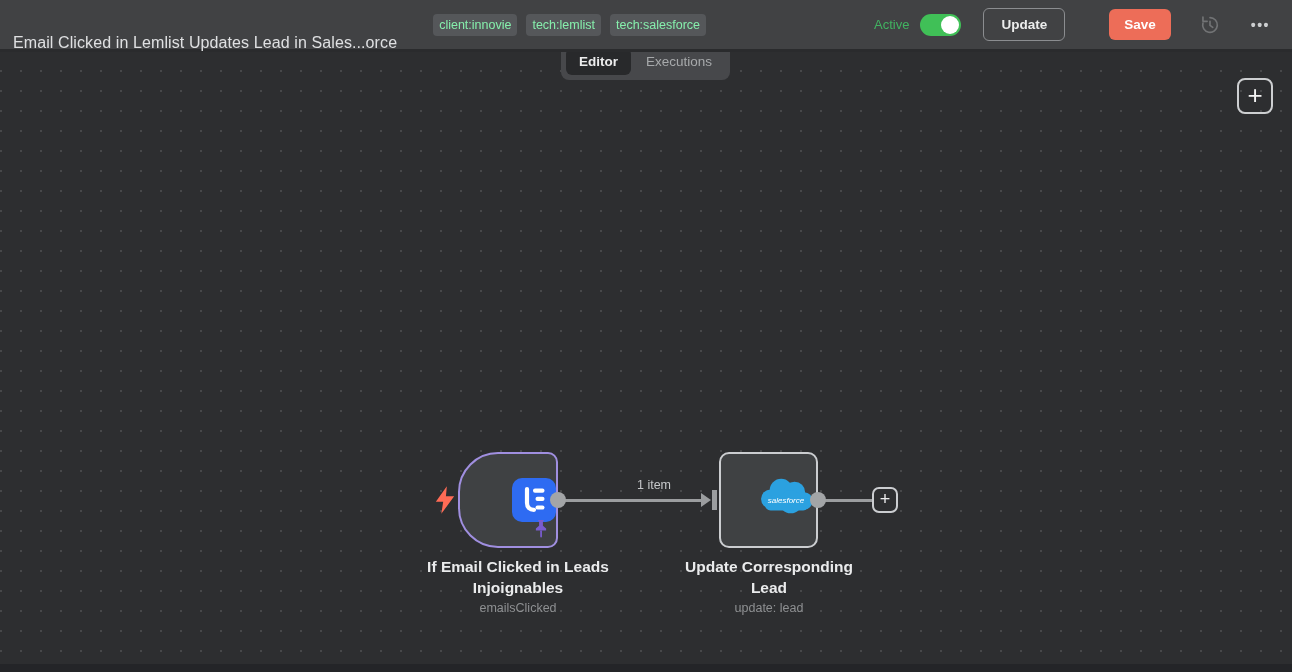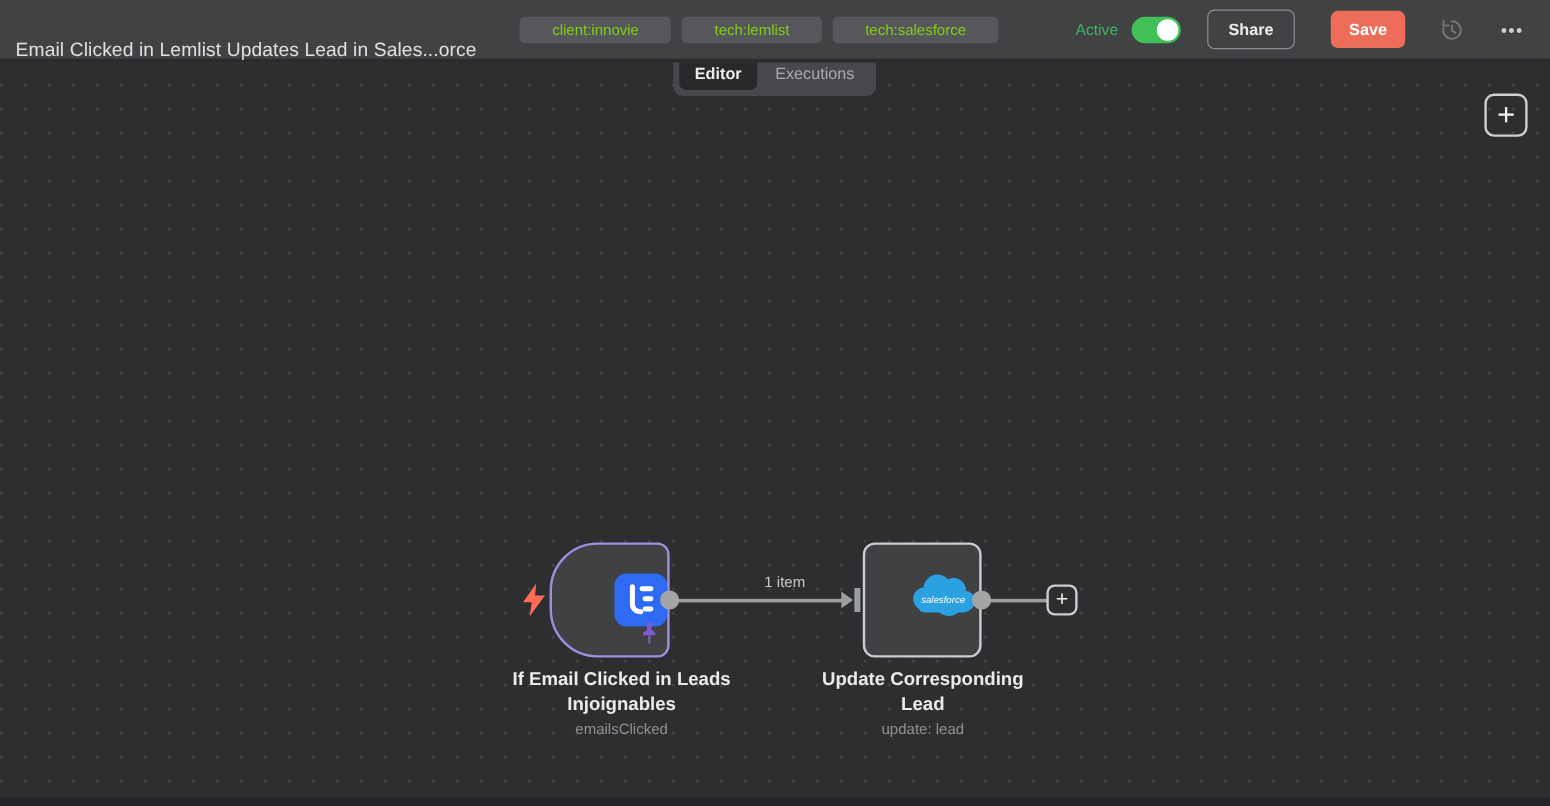--- a/index.html
+++ b/index.html
@@ -19,43 +19,43 @@
     padding: 0 16px 0 13px;
     z-index: 20;
   }
   .wf-title {
     font-size: 16px; color: #dfe0e2; letter-spacing: 0.1px;
     white-space: nowrap;
     margin-top: 36px;
   }
   .tags { display: flex; gap: 9px; margin-left: 36px; }
   .tag {
-    background: #55575a; color: #84cc16;
-    font-size: 12.5px; padding: 4px 27px; border-radius: 4px;
+    background: #55575a; color: #86efac;
+    font-size: 12.5px; padding: 4px 6px; border-radius: 4px;
     white-space: nowrap; cursor: pointer;
   }
   .topbar-right { margin-left: auto; display: flex; align-items: center; }
   .active-label { color: #41b361; font-size: 13px; margin-right: 11px; }
   .toggle {
     width: 41px; height: 22px; border-radius: 11px;
     background: #40c057; position: relative; cursor: pointer;
   }
   .toggle-knob {
     position: absolute; right: 2px; top: 2px; width: 18px; height: 18px;
     border-radius: 50%; background: #ffffff;
   }
   .btn-share {
     margin-left: 22px;
     background: transparent; border: 1.5px solid #8b8d90; border-radius: 6px;
     color: #eceded; font-size: 13.5px; font-weight: bold;
     padding: 8px 17px; cursor: pointer;
     font-family: inherit;
   }
   .btn-save {
-    margin-left: 30px;
+    margin-left: 44px;
     background: #ed6d58; border: none; border-radius: 6px;
     color: #ffffff; font-size: 13.5px; font-weight: bold;
     padding: 8px 15px; cursor: pointer;
     font-family: inherit;
   }
   .history-btn { margin-left: 28px; width: 22px; height: 22px; cursor: pointer; opacity: 0.55; }
   .more-btn {
     margin-left: 30px; margin-right: 6px;
     color: #cdcfd1; font-size: 14px; letter-spacing: 1.5px;
     cursor: pointer; line-height: 22px; font-weight: bold;
@@ -154,21 +154,21 @@
   <div class="tags">
     <span class="tag">client:innovie</span>
     <span class="tag">tech:lemlist</span>
     <span class="tag">tech:salesforce</span>
   </div>
   <div class="topbar-right">
     <span class="active-label">Active</span>
     <div class="toggle">
       <div class="toggle-knob"></div>
     </div>
-    <button class="btn-share">Share</button>
+    <button class="btn-share">Update</button>
     <button class="btn-save">Save</button>
     <div class="history-btn">
       <svg width="22" height="22" viewBox="0 0 24 24" fill="none" stroke="#9a9c9e" stroke-width="1.8" stroke-linecap="round" stroke-linejoin="round">
         <path d="M12 4a8 8 0 1 1-7.7 5.8"></path>
         <path d="M4.3 3.4v4.6h4.6"></path>
         <path d="M12 8v4.4l3 2.2"></path>
       </svg>
     </div>
     <div class="more-btn">•••</div>
   </div>

